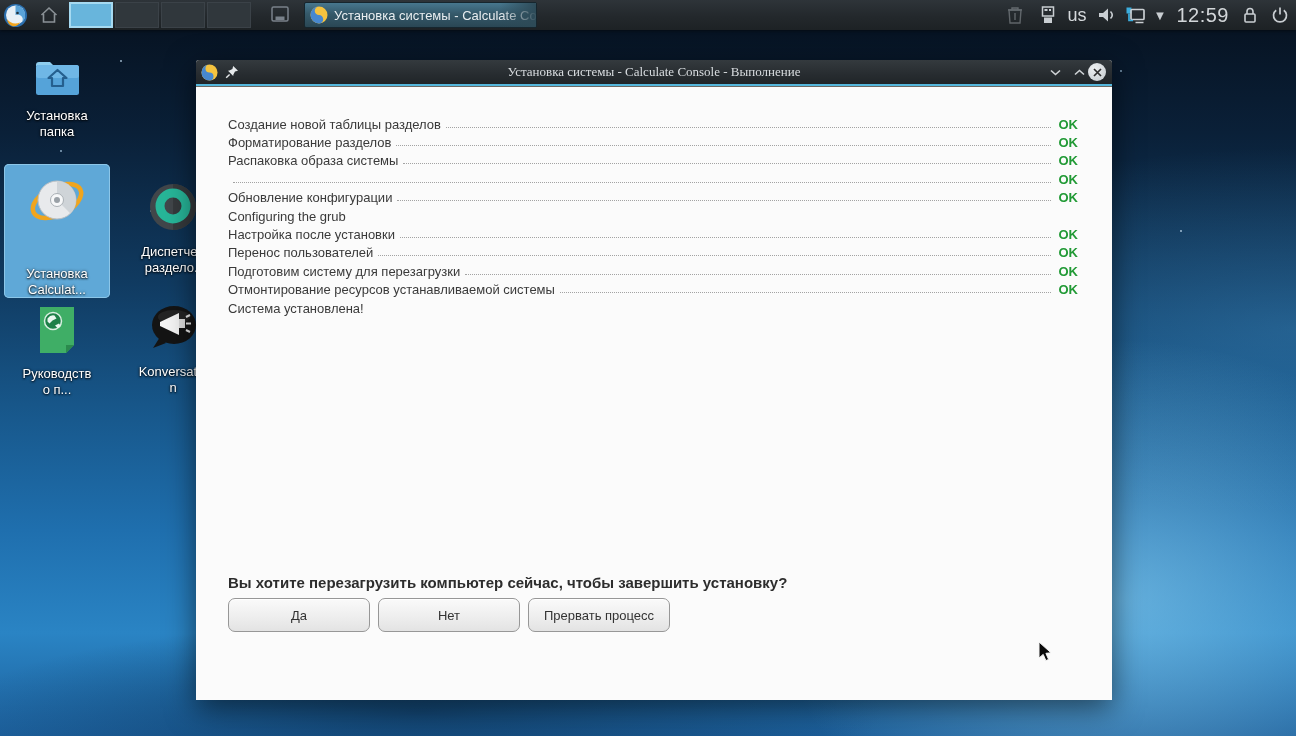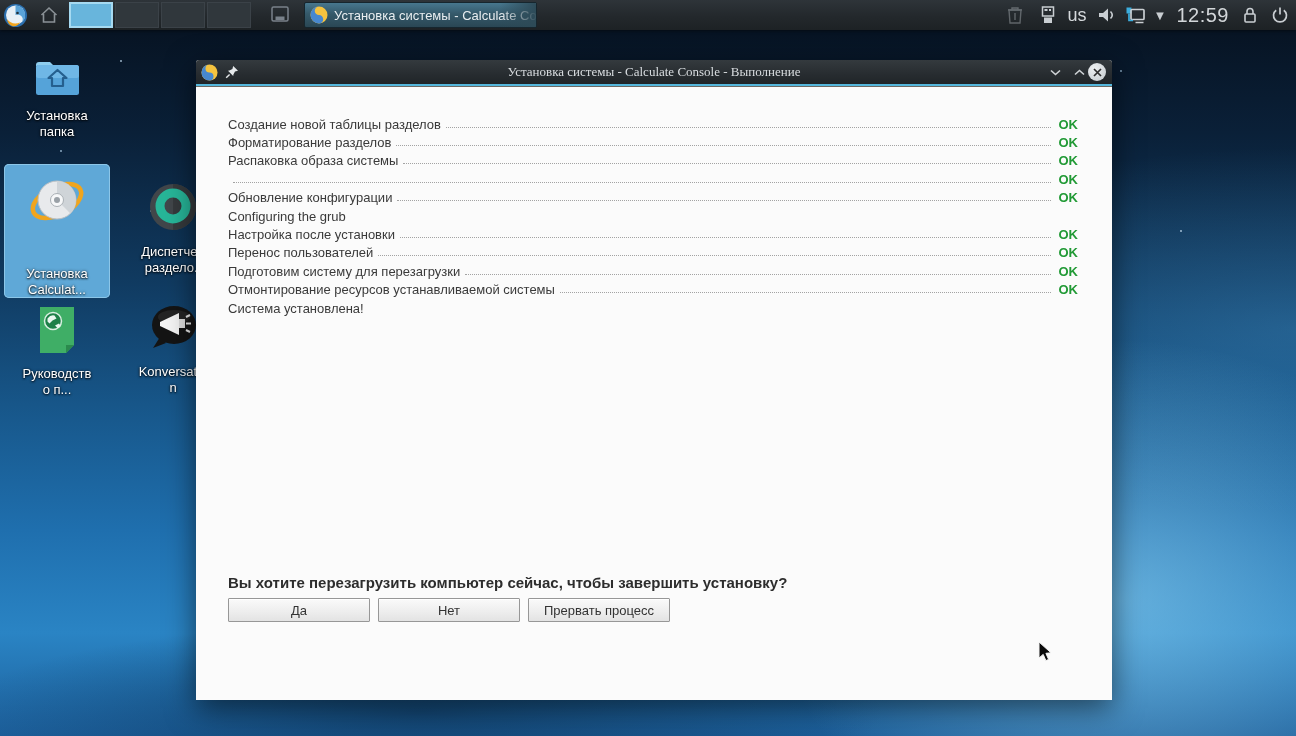--- a/index.html
+++ b/index.html
@@ -64,23 +64,23 @@
   #header h1{margin:0 0 0 30px;color:#f4f3f1;font-size:16px;font-weight:bold;letter-spacing:.2px;}
   #content{position:relative;height:575px;background:#fbfbfb;border-top:1px solid #6d6a63;}
 
   #task-list{position:absolute;left:32px;right:34px;top:28px;}
   .task-row{display:flex;align-items:center;height:18.4px;font-size:13px;color:#3a3a3a;}
   .task-leader{flex:1;height:0;border-bottom:1px dotted #a3a3a3;margin:0 5px;position:relative;top:3px;}
   .task-status{font-weight:bold;color:#229a36;font-size:13px;min-width:22px;text-align:right;}
 
   #question{position:absolute;left:32px;top:487px;font-size:15px;font-weight:bold;color:#2d2d2d;}
   #button-row{position:absolute;left:32px;top:511px;display:flex;gap:8px;}
-  .dlg-btn{width:142px;height:24px;font-family:inherit;font-size:13px;color:#333;
+  .dlg-btn{width:142px;height:34px;font-family:inherit;font-size:13px;color:#333;
     background:linear-gradient(180deg,#fafafa 0%,#ededed 60%,#e3e3e3 100%);
-    border:1px solid #979797;border-radius:1px;box-shadow:inset 0 1px 0 #fff;}
+    border:1px solid #979797;border-radius:7px;box-shadow:inset 0 1px 0 #fff;}
 
   #cursor{position:absolute;left:1038px;top:641px;z-index:50;}
 </style>
 </head>
 <body>
 
 <div id="screen">
   <div class="stars"></div>
 
   <div id="taskbar">

